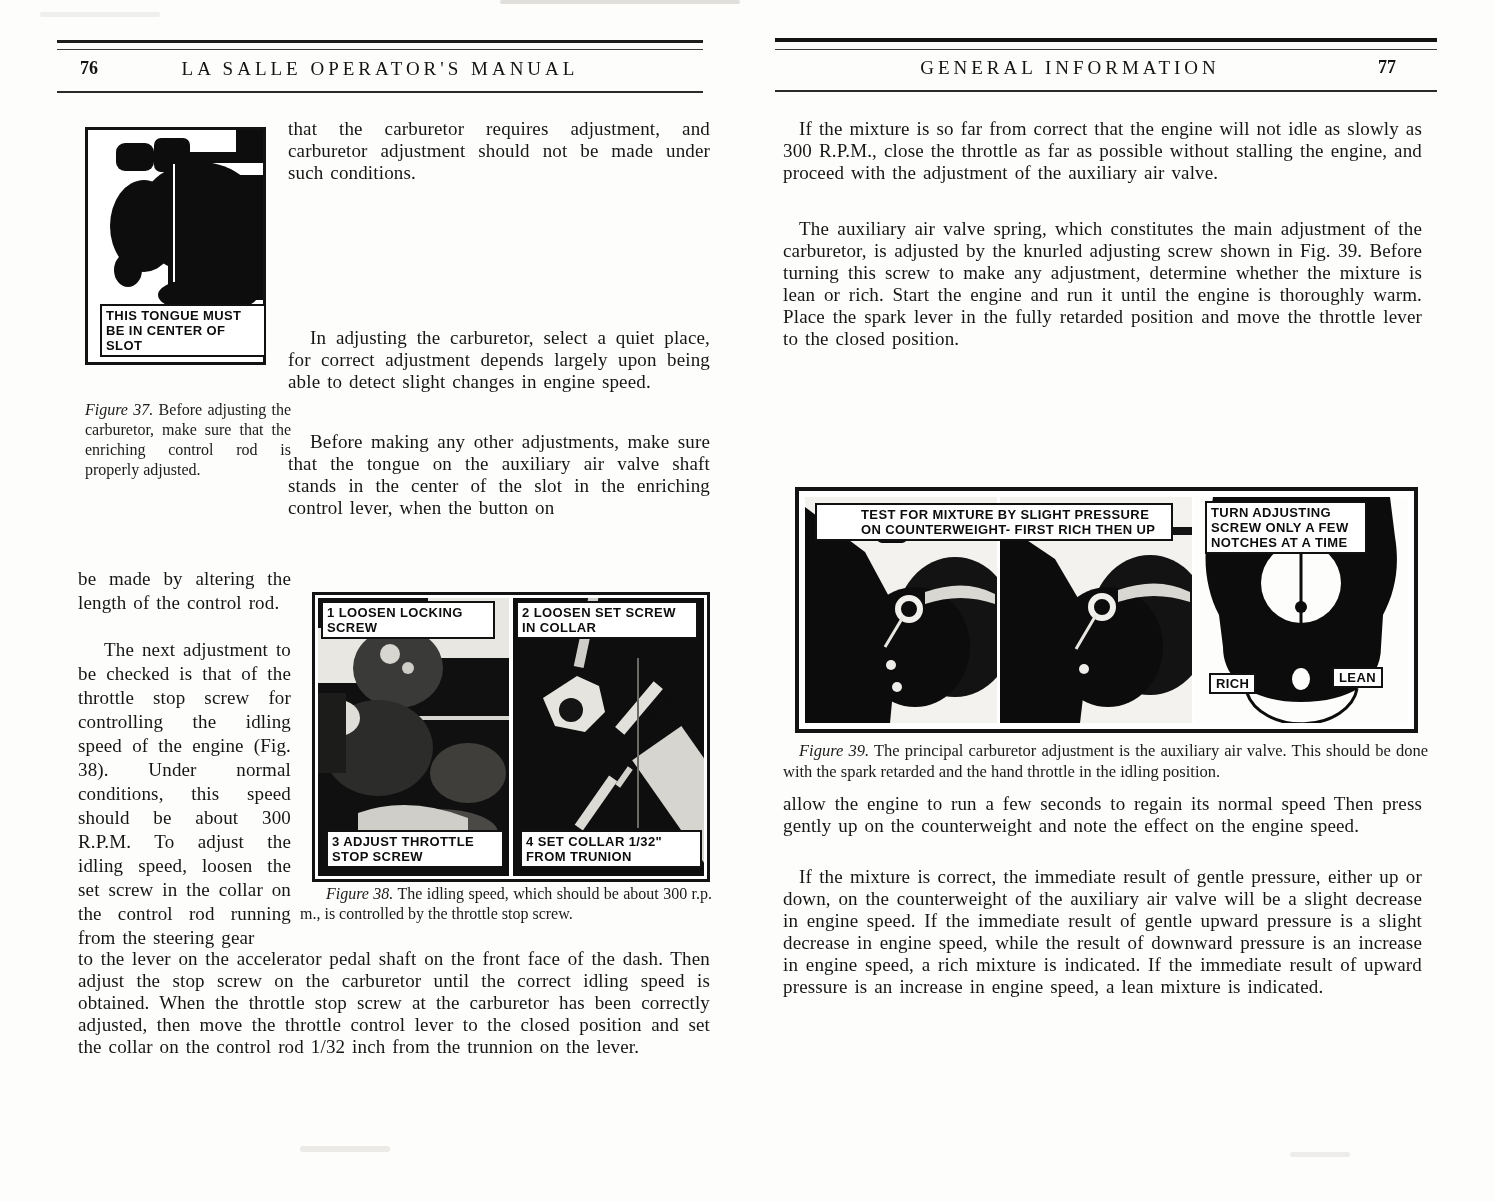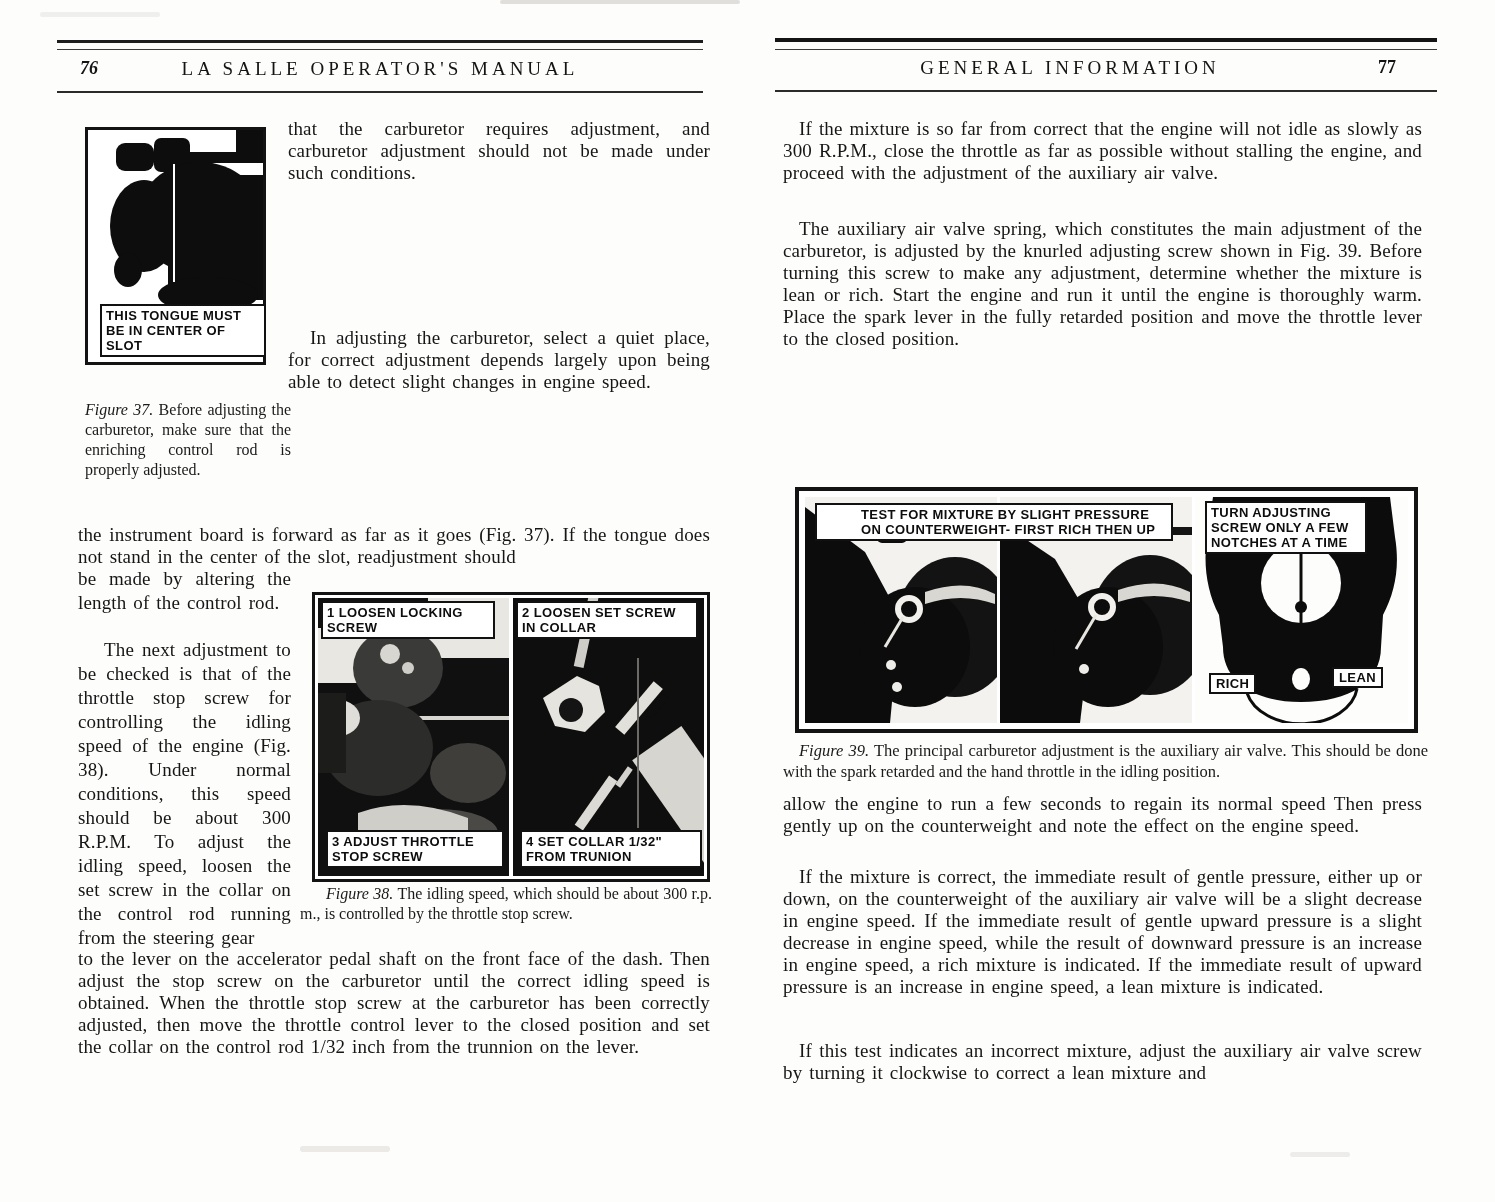--- a/index.html
+++ b/index.html
@@ -42,21 +42,21 @@
 <body>
 
 <div class="abs" style="left:0;top:0;width:1495px;height:1202px;">
 
   <div class="artifact" style="left:500px;top:0;width:240px;height:4px;"></div>
   <div class="artifact" style="left:40px;top:12px;width:120px;height:5px;opacity:.25;"></div>
   <div class="artifact" style="left:300px;top:1146px;width:90px;height:6px;opacity:.35;"></div>
   <div class="artifact" style="left:1290px;top:1152px;width:60px;height:5px;opacity:.3;"></div>
 
   <div class="abs dbl-rule" style="left:57px;top:40px;width:646px;"></div>
-  <div class="abs pagenum" style="left:80px;top:58px;font-style:italic;">76</div>
+  <div class="abs pagenum" style="left:80px;top:58px;">76</div>
   <div class="abs hdr-title" style="left:120px;top:58px;width:520px;">LA SALLE OPERATOR'S MANUAL</div>
   <div class="abs single-rule" style="left:57px;top:91px;width:646px;"></div>
 
   <div class="abs dbl-rule-hv" style="left:775px;top:38px;width:662px;"></div>
   <div class="abs hdr-title" style="left:810px;top:57px;width:520px;">GENERAL INFORMATION</div>
   <div class="abs pagenum" style="left:1378px;top:57px;">77</div>
   <div class="abs single-rule" style="left:775px;top:90px;width:662px;"></div>
 
   <div class="abs figbox" style="left:85px;top:127px;width:181px;height:238px;">
     <svg width="175" height="192" viewBox="0 0 175 192">
@@ -77,21 +77,21 @@
     <div class="plabel" style="left:4px;bottom:5px;width:166px;text-align:left;margin-left:8px;">THIS TONGUE MUST BE IN CENTER OF SLOT</div>
   </div>
 
   <div class="abs cap" style="left:85px;top:400px;width:206px;">
     <span class="lead">Figure 37.</span>
     <span>Before adjusting the carburetor, make sure that the enriching control rod is properly adjusted.</span>
   </div>
 
   <div class="abs para" style="left:288px;top:118px;width:422px;">that the carburetor requires adjustment, and carburetor adjustment should not be made under such conditions.</div>
   <div class="abs para ind" style="left:288px;top:327px;width:422px;">In adjusting the carburetor, select a quiet place, for correct adjustment depends largely upon being able to detect slight changes in engine speed.</div>
-  <div class="abs para" style="left:78px;top:524px;width:632px;">the instrument board is forward as far as it goes (Fig. 37).  If the tongue does not stand in the center of the slot, readjustment should</div>
+  <div class="abs para ind" style="left:288px;top:431px;width:422px;">Before making any other adjustments, make sure that the tongue on the auxiliary air valve shaft stands in the center of the slot in the enriching control lever, when the button on</div>
   <div class="abs para narrow" style="left:78px;top:567px;width:213px;">be made by altering the length of the control rod.</div>
   <div class="abs para narrow" style="left:78px;top:638px;width:213px;text-indent:26px;">The next adjustment to be checked is that of the throttle stop screw for controlling the idling speed of the engine (Fig. 38).  Under normal conditions, this speed should be about 300 R.P.M. To adjust the idling speed, loosen the set screw in the collar on the control rod running from the steering gear</div>
   <div class="abs para" style="left:78px;top:948px;width:632px;">to the lever on the accelerator pedal shaft on the front face of the dash.  Then adjust the stop screw on the carburetor until the correct idling speed is obtained.  When the throttle stop screw at the carburetor has been correctly adjusted, then move the throttle control lever to the closed position and set the collar on the control rod 1/32 inch from the trunnion on the lever.</div>
 
   <div class="abs figbox" style="left:312px;top:592px;width:398px;height:290px;padding:3px;">
     <div style="position:relative;width:386px;height:278px;">
       <div class="photo" style="position:absolute;left:0;top:0;width:191px;height:278px;">
         <svg width="191" height="278" viewBox="0 0 191 278">
           <rect width="191" height="278" fill="#101010"></rect>
           <rect x="110" y="0" width="81" height="60" fill="#e9e7e2"></rect>
@@ -192,15 +192,14 @@
     </div>
   </div>
 
   <div class="abs cap cap2" style="left:783px;top:740px;width:645px;text-indent:16px;">
     <span class="lead">Figure 39.</span>
     <span>The principal carburetor adjustment is the auxiliary air valve.  This should be done with the spark retarded and the hand throttle in the idling position.</span>
   </div>
 
   <div class="abs para" style="left:783px;top:793px;width:639px;">allow the engine to run a few seconds to regain its normal speed Then press gently up on the counterweight and note the effect on the engine speed.</div>
   <div class="abs para" style="left:783px;top:866px;width:639px;text-indent:16px;">If the mixture is correct, the immediate result of gentle pressure, either up or down, on the counterweight of the auxiliary air valve will be a slight decrease in engine speed.  If the immediate result of gentle upward pressure is a slight decrease in engine speed, while the result of downward pressure is an increase in engine speed, a rich mixture is indicated.  If the immediate result of upward pressure is an increase in engine speed, a lean mixture is indicated.</div>
-  <div class="abs para" style="left:783px;top:1040px;width:639px;text-indent:16px;">If this test indicates an incorrect mixture, adjust the auxiliary air valve screw by turning it clockwise to correct a lean mixture and</div>
 
 </div>
 
 </body></html>

